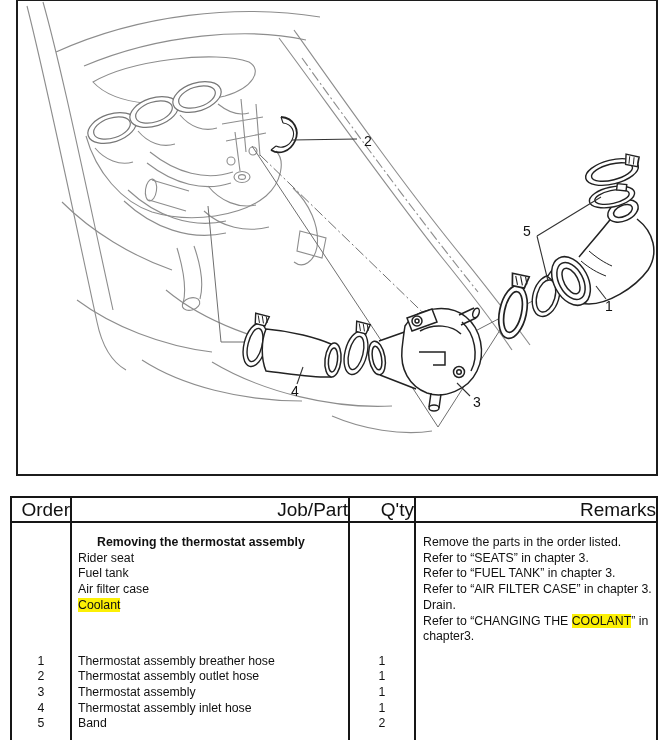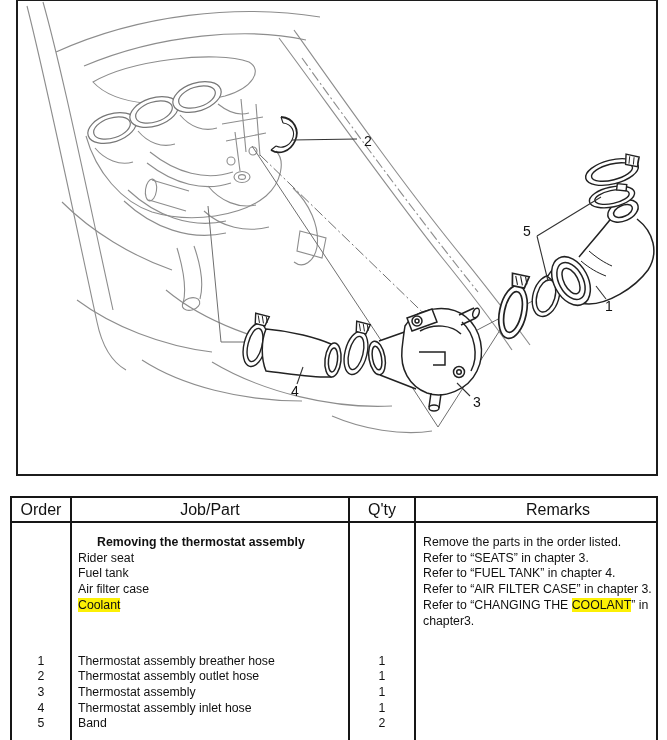--- a/index.html
+++ b/index.html
@@ -9,21 +9,21 @@
   .fig-frame{position:absolute;left:16px;top:-1px;width:642px;height:477px;
              border:2px solid #1c1c1c;box-sizing:border-box;background:#fff;}
   .fig-svg{position:absolute;left:0;top:0;pointer-events:none;}
   .callout-num{font:14px "Liberation Sans",sans-serif;fill:#111;}
 
   
   .ptable{position:absolute;left:10px;top:496px;width:648px;height:272px;
           border:2px solid #161616;box-sizing:border-box;background:#fff;
           display:flex;flex-direction:column;font-size:12.3px;}
   .thead{display:flex;height:23px;border-bottom:2px solid #161616;flex:0 0 auto;}
-  .th{line-height:23px;text-align:center;font-size:16px;}
+  .th{line-height:23px;text-align:right;font-size:19px;}
   .tbody{flex:1;display:flex;align-items:stretch;}
   .c-order{width:60px;flex:0 0 auto;border-right:2px solid #161616;box-sizing:border-box;}
   .c-job{width:278px;flex:0 0 auto;border-right:2px solid #161616;box-sizing:border-box;}
   .c-qty{width:66px;flex:0 0 auto;border-right:2px solid #161616;box-sizing:border-box;}
   .c-remarks{flex:1;border-right:none;padding-left:44px;}
   .col{padding-top:12px;}
   .ln{line-height:15.7px;white-space:nowrap;}
   .col.c-order .ln,.col.c-qty .ln{text-align:center;}
   .col.c-job{padding-left:6px;padding-right:2px;}
   .col.c-remarks{padding-left:7px;padding-right:2px;}
@@ -230,19 +230,20 @@
       <div class="ln">1</div>
       <div class="ln">1</div>
       <div class="ln">1</div>
       <div class="ln">1</div>
       <div class="ln">2</div>
     </div>
 
     <div class="col c-remarks">
       <div class="ln">Remove the parts in the order listed.</div>
       <div class="ln">Refer to “SEATS” in chapter 3.</div>
-      <div class="ln">Refer to “FUEL TANK” in chapter 4.</div>
+      <div class="ln">Refer to “FUEL TANK” in chapter 3.</div>
       <div class="ln">Refer to “AIR FILTER CASE” in chapter 3.</div>
+      <div class="ln">Drain.</div>
       <div class="ln"><span>Refer to “CHANGING THE </span><span class="hl" style="background: rgb(252, 240, 5);">COOLANT</span><span>” in</span></div>
       <div class="ln">chapter3.</div>
     </div>
   </div>
 </div>
 
 </body></html>

